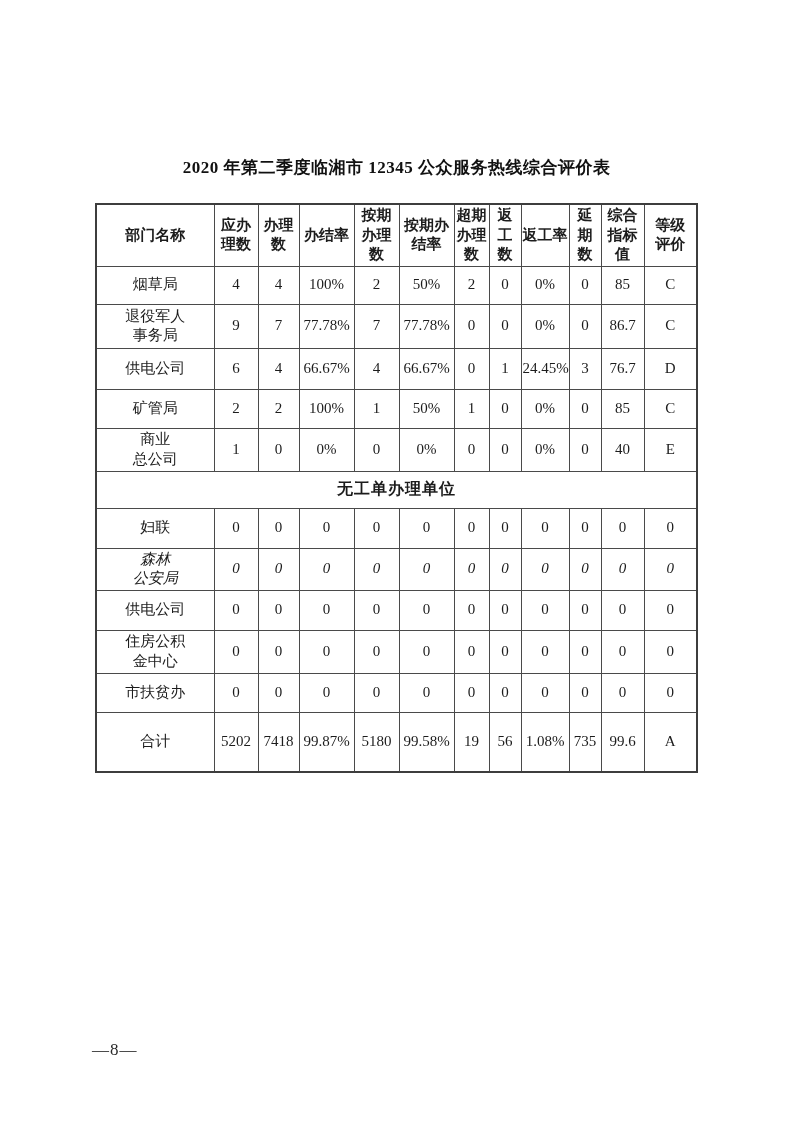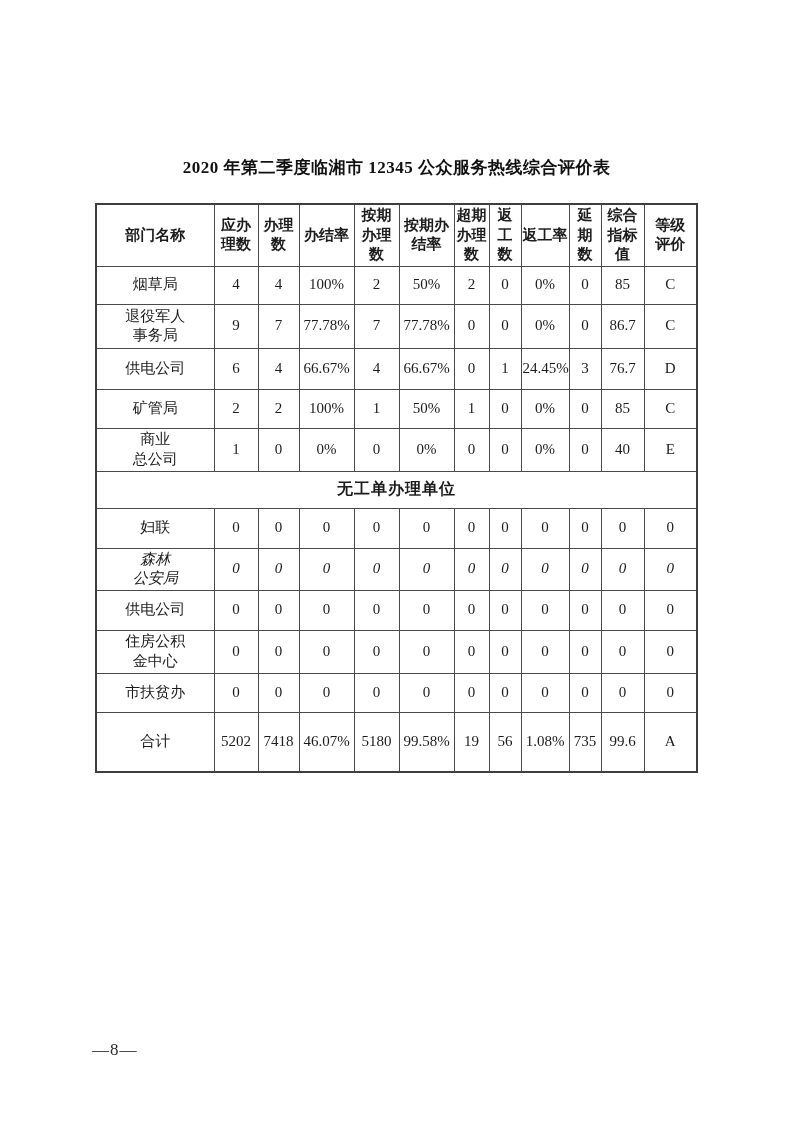--- a/index.html
+++ b/index.html
@@ -256,21 +256,21 @@
           <td>0</td>
           <td>0</td>
           <td>0</td>
           <td>0</td>
           <td>0</td>
         </tr>
         <tr style="height: 60px;">
           <td>合计</td>
           <td>5202</td>
           <td>7418</td>
-          <td>46.07%</td>
+          <td>99.87%</td>
           <td>5180</td>
           <td>99.58%</td>
           <td>19</td>
           <td>56</td>
           <td>1.08%</td>
           <td>735</td>
           <td>99.6</td>
           <td>A</td>
         </tr>
       </tbody>

